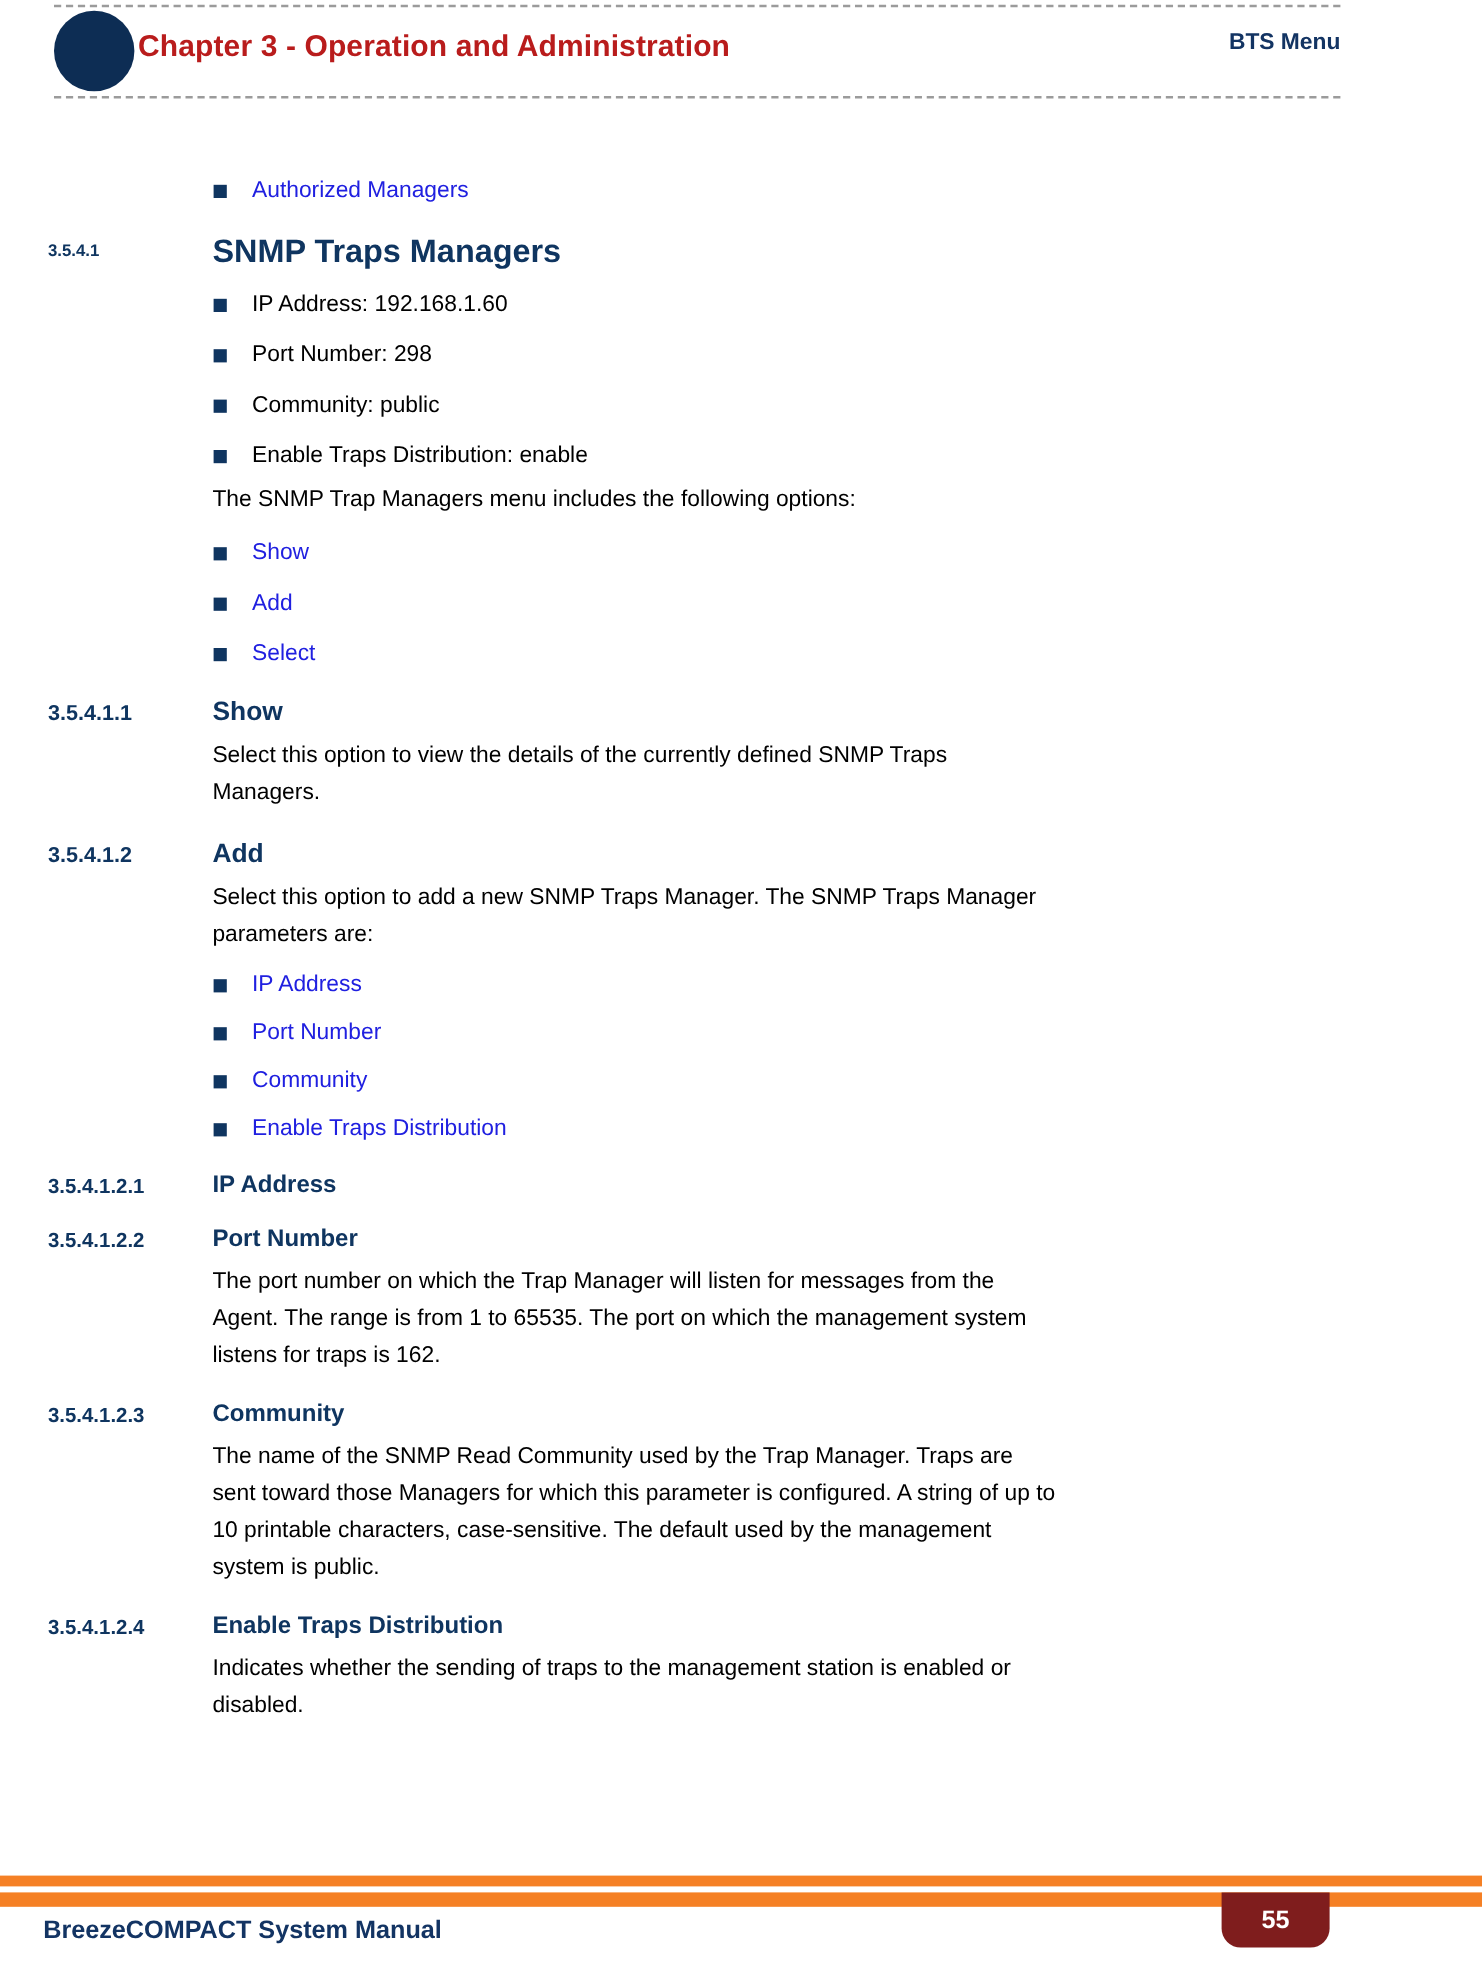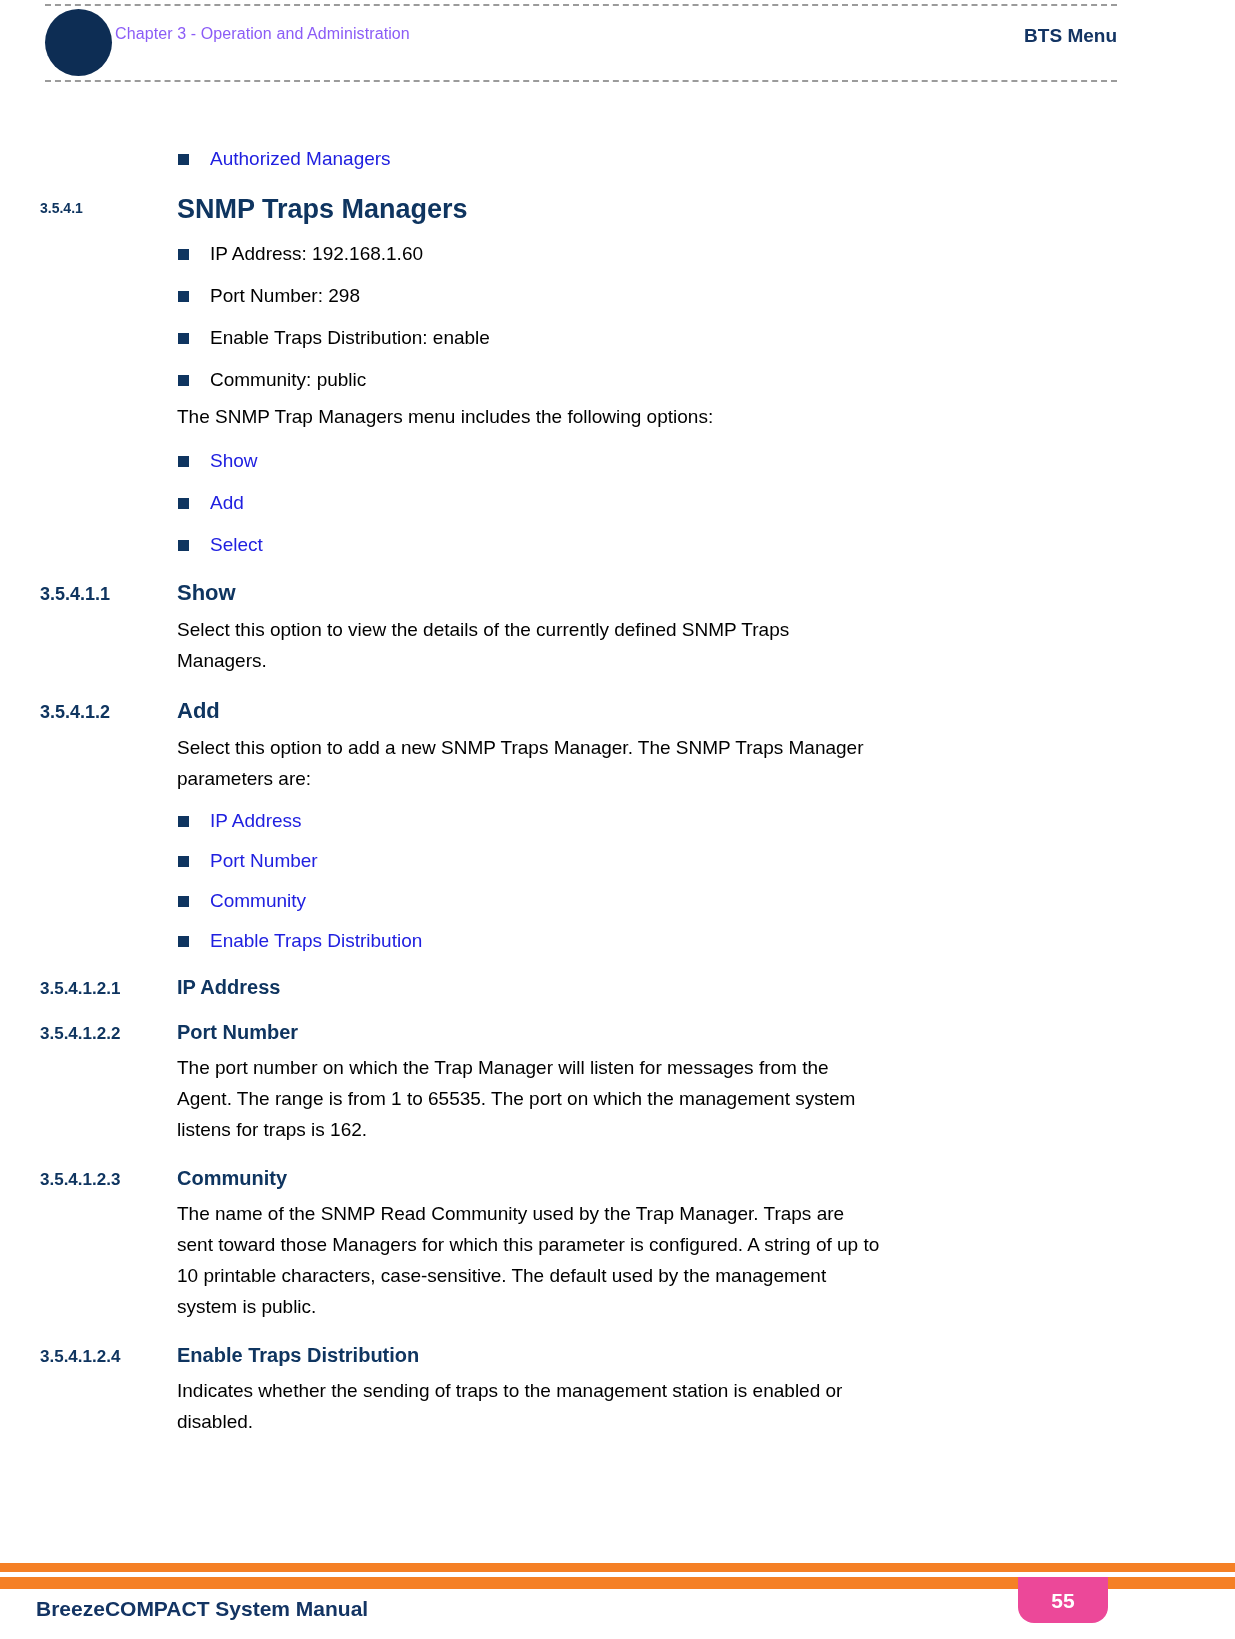--- a/index.html
+++ b/index.html
@@ -40,23 +40,23 @@
     top: 9px;
     width: 67px;
     height: 67px;
     border-radius: 50%;
     background: #0d2d54;
   }
   .header-chapter {
     position: absolute;
     left: 115px;
     top: 25px;
-    font-size: 16px;
-    font-weight: normal;
-    color: #8b5cf6;
+    font-size: 25px;
+    font-weight: bold;
+    color: #b91c1c;
     letter-spacing: 0.1px;
     white-space: nowrap;
   }
   .header-right {
     position: absolute;
     left: 0;
     right: 118px;
     top: 25px;
     text-align: right;
     font-size: 19px;
@@ -184,21 +184,21 @@
     font-weight: bold;
     color: #133463;
     white-space: nowrap;
   }
   .page-tab {
     position: absolute;
     left: 1018px;
     top: 22px;
     width: 90px;
     height: 46px;
-    background: #ec4899;
+    background: #7f1d1d;
     border-bottom-left-radius: 16px;
     border-bottom-right-radius: 16px;
   }
   .page-tab .pnum {
     position: absolute;
     left: 0;
     right: 0;
     top: 12px;
     text-align: center;
     font-size: 21px;
@@ -234,25 +234,25 @@
       <li>
         <span class="sq"></span>
         <span class="txt">IP Address: 192.168.1.60</span>
       </li>
       <li>
         <span class="sq"></span>
         <span class="txt">Port Number: 298</span>
       </li>
       <li>
         <span class="sq"></span>
+        <span class="txt">Community: public</span>
+      </li>
+      <li>
+        <span class="sq"></span>
         <span class="txt">Enable Traps Distribution: enable</span>
-      </li>
-      <li>
-        <span class="sq"></span>
-        <span class="txt">Community: public</span>
       </li>
     </ul>
 
     <p class="para">The SNMP Trap Managers menu includes the following options:</p>
 
     <ul class="bullets links">
       <li>
         <span class="sq"></span>
         <span class="txt">Show</span>
       </li>

